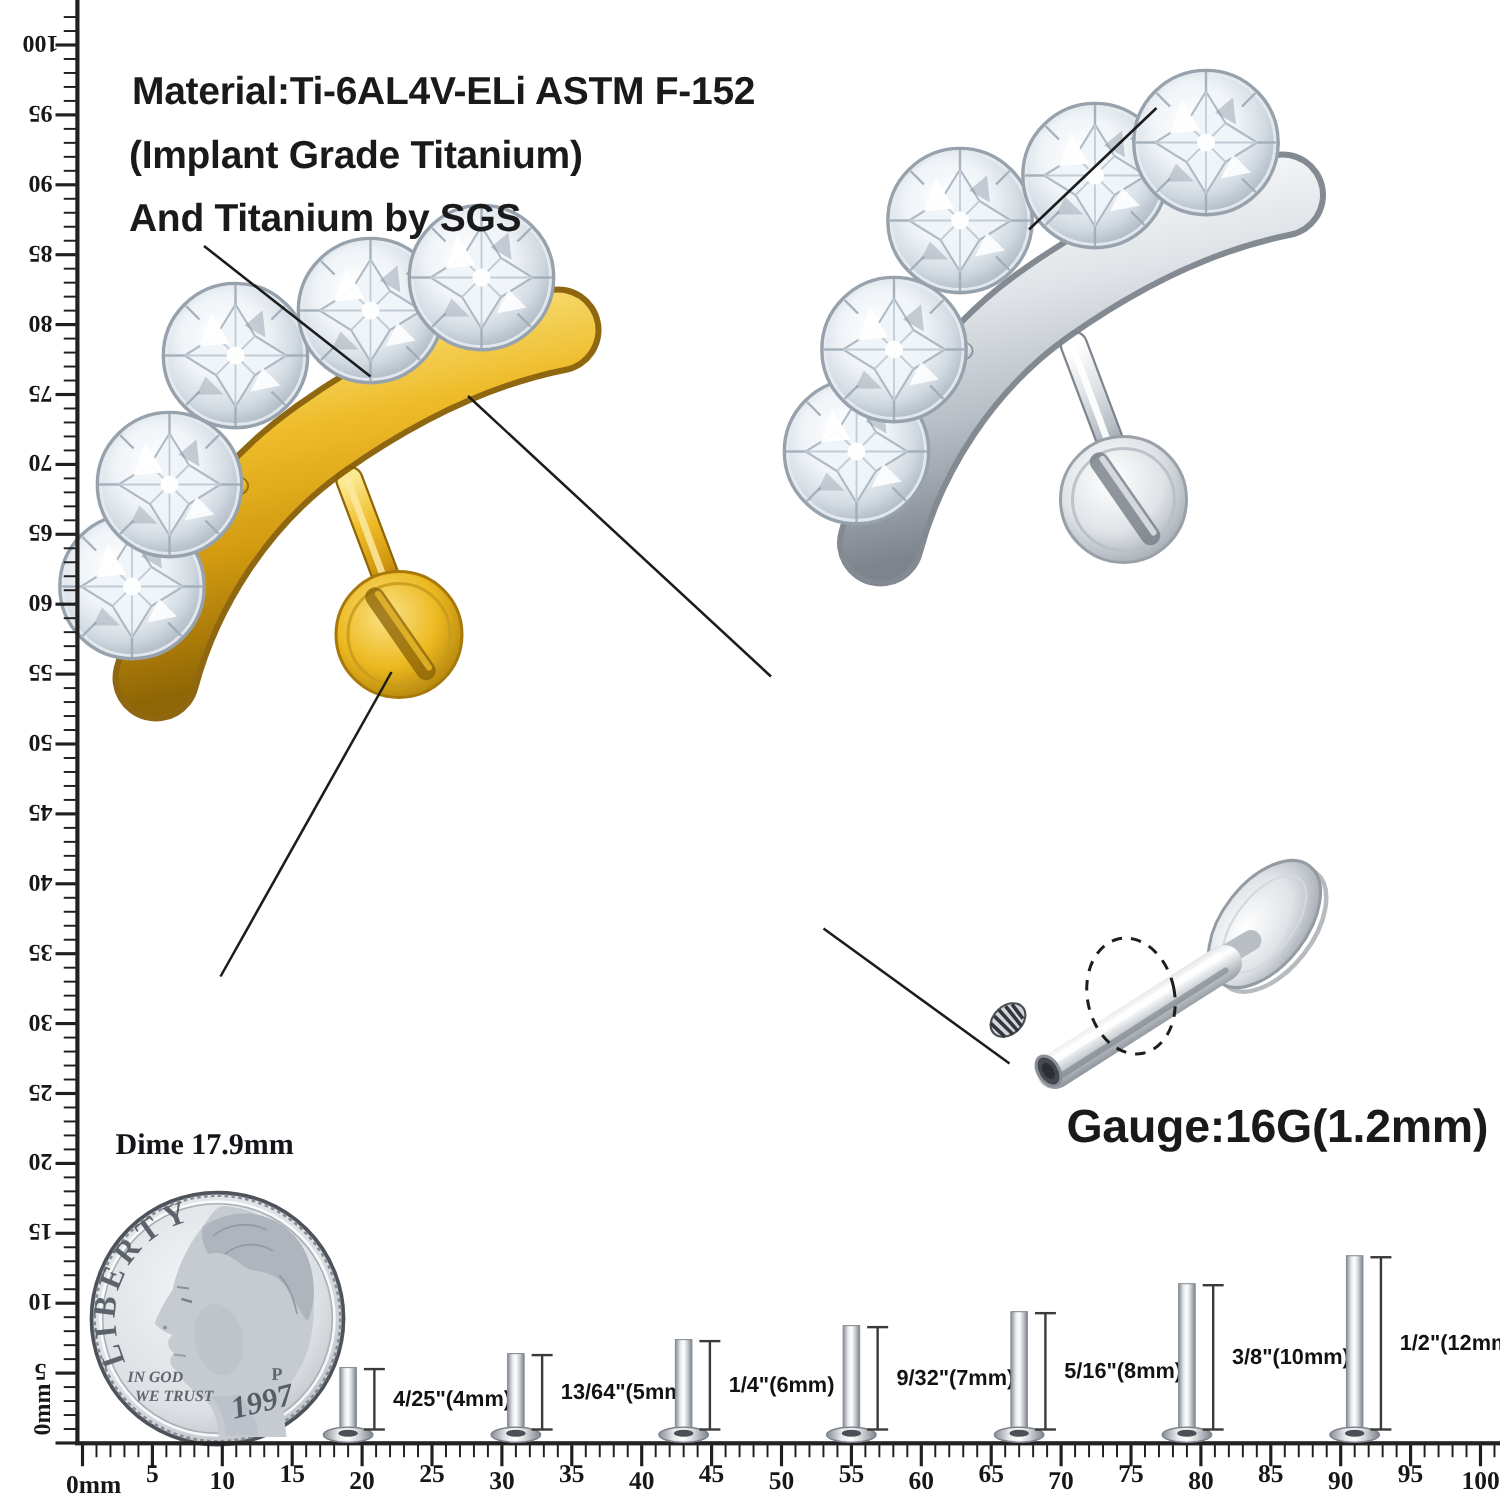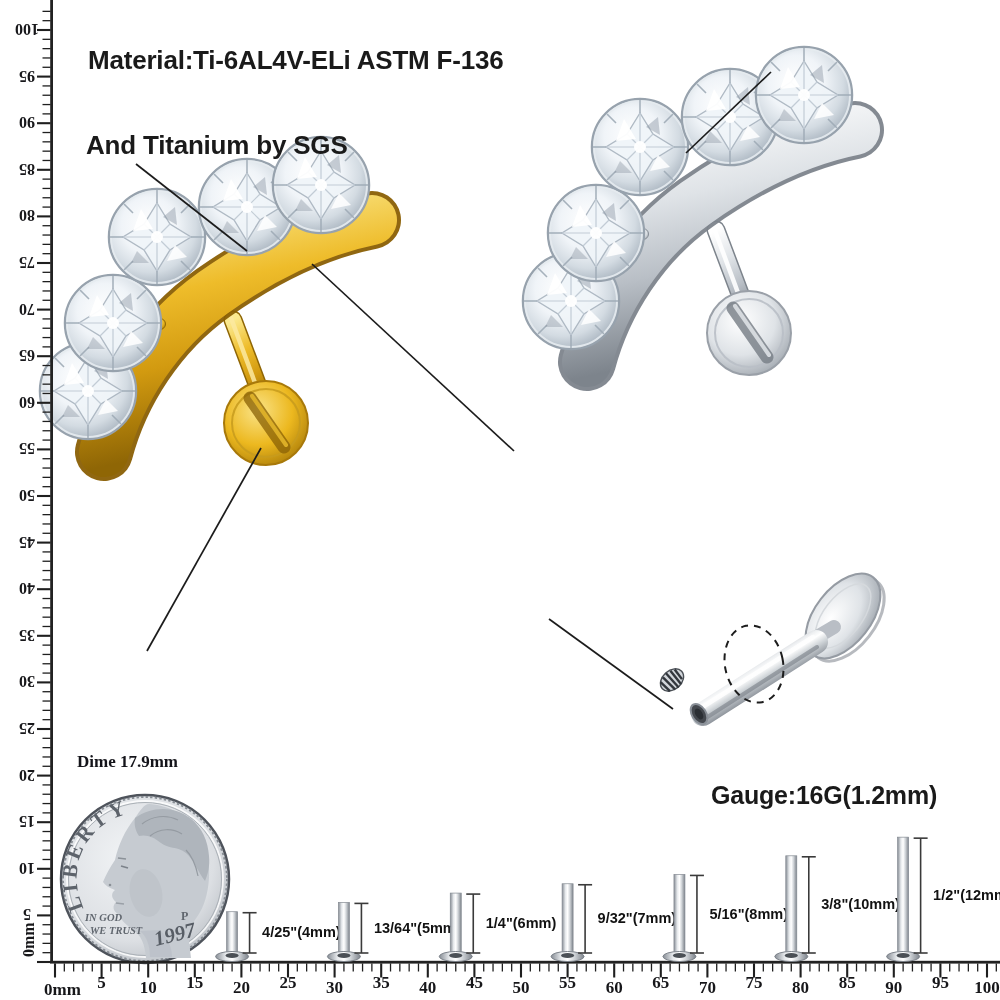--- a/index.html
+++ b/index.html
@@ -1,23 +1,23 @@
 <!DOCTYPE html>
 <html><head>
 <meta charset="utf-8">
 <style>
   html,body{margin:0;padding:0;background:#fff;}
   .stage{position:relative;width:1000px;height:1000px;background:#ffffff;overflow:hidden;
          font-family:"Liberation Sans",sans-serif;}
   .stage svg.art{position:absolute;left:0;top:0;}
   .anno{position:absolute;font-family:"Liberation Sans",sans-serif;font-weight:600;
         font-size:26px;color:#1a1a1a;white-space:nowrap;letter-spacing:-0.2px;}
-  .anno-lg{font-size:25px;margin-top:48px;}
+  .anno-lg{font-size:31px;}
   .dime-label{position:absolute;font-family:"Liberation Serif",serif;font-weight:700;
-        font-size:17px;color:#14141a;white-space:nowrap;}
+        font-size:20px;color:#14141a;white-space:nowrap;}
   .ruler-num{font-family:"Liberation Serif",serif;font-weight:700;font-size:17px;fill:#17171a;}
   .ruler-num-v{font-family:"Liberation Serif",serif;font-weight:700;font-size:16px;fill:#17171a;}
   .bar-label{font-family:"Liberation Sans",sans-serif;font-weight:700;font-size:14.5px;fill:#121212;}
   .coin-legend{font-family:"Liberation Serif",serif;font-weight:700;font-size:21px;
         fill:#5d636b;letter-spacing:4px;}
   .coin-small{font-family:"Liberation Serif",serif;font-style:italic;font-weight:700;
         font-size:10.5px;fill:#60666e;}
   .coin-year{font-family:"Liberation Serif",serif;font-style:italic;font-weight:700;
         font-size:21px;fill:#575d65;}
   .coin-mint{font-family:"Liberation Serif",serif;font-weight:700;font-size:12px;fill:#60666e;}
@@ -532,18 +532,19 @@
 
   <g stroke="#1c1c1c" stroke-width="1.7">
     <line x1="136" y1="164" x2="247" y2="251"></line>
     <line x1="312" y1="264" x2="514" y2="451"></line>
     <line x1="261" y1="448" x2="147" y2="651"></line>
     <line x1="771" y1="72" x2="686" y2="153"></line>
     <line x1="549" y1="619" x2="673" y2="709"></line>
   </g>
 </svg>
 
-<div class="anno" style="left:88px;top:45px">Material:Ti-6AL4V-ELi ASTM F-136</div>
+<div class="anno" style="left:88px;top:45px">Material:Ti-6AL4V-ELi ASTM F-152</div>
+<div class="anno" style="left:86px;top:88px">(Implant Grade Titanium)</div>
 <div class="anno" style="left:86px;top:130px">And Titanium by SGS</div>
 <div class="anno anno-lg" style="left:711px;top:733px">Gauge:16G(1.2mm)</div>
 <div class="dime-label" style="left:77px;top:752px">Dime 17.9mm</div>
 
 </div>
 
 </body></html>

